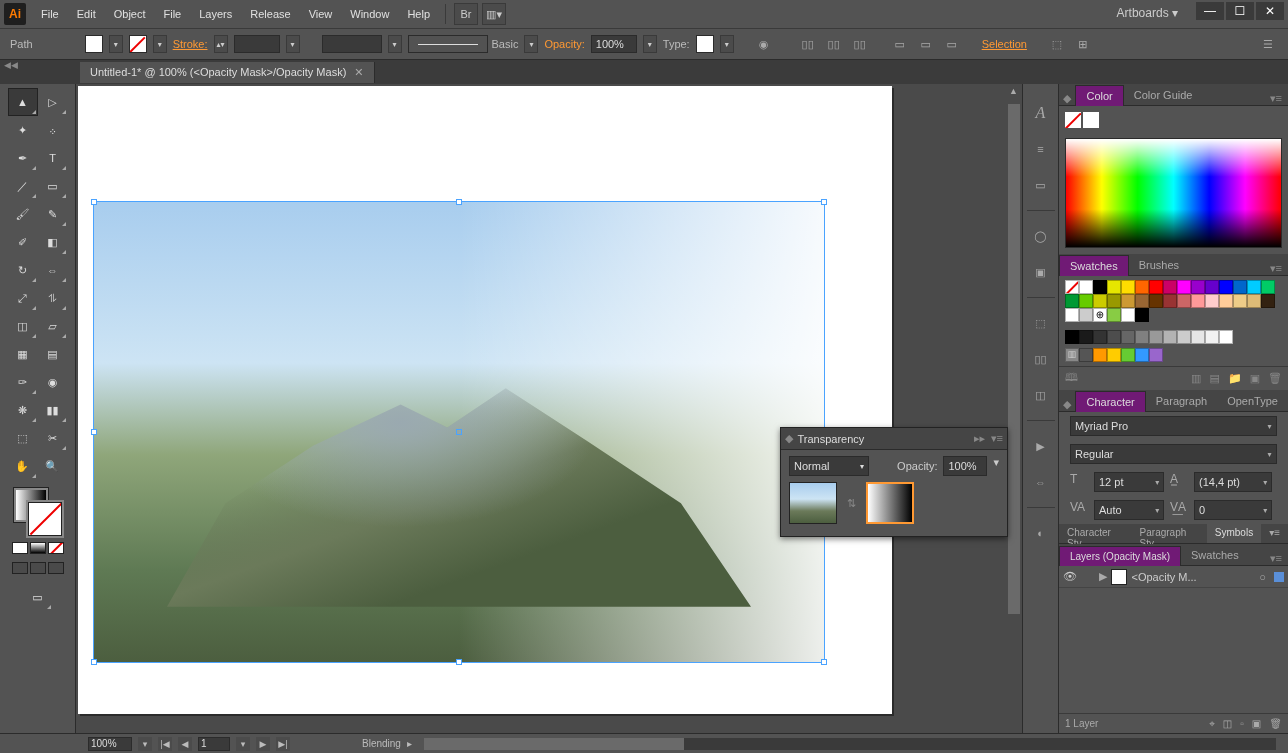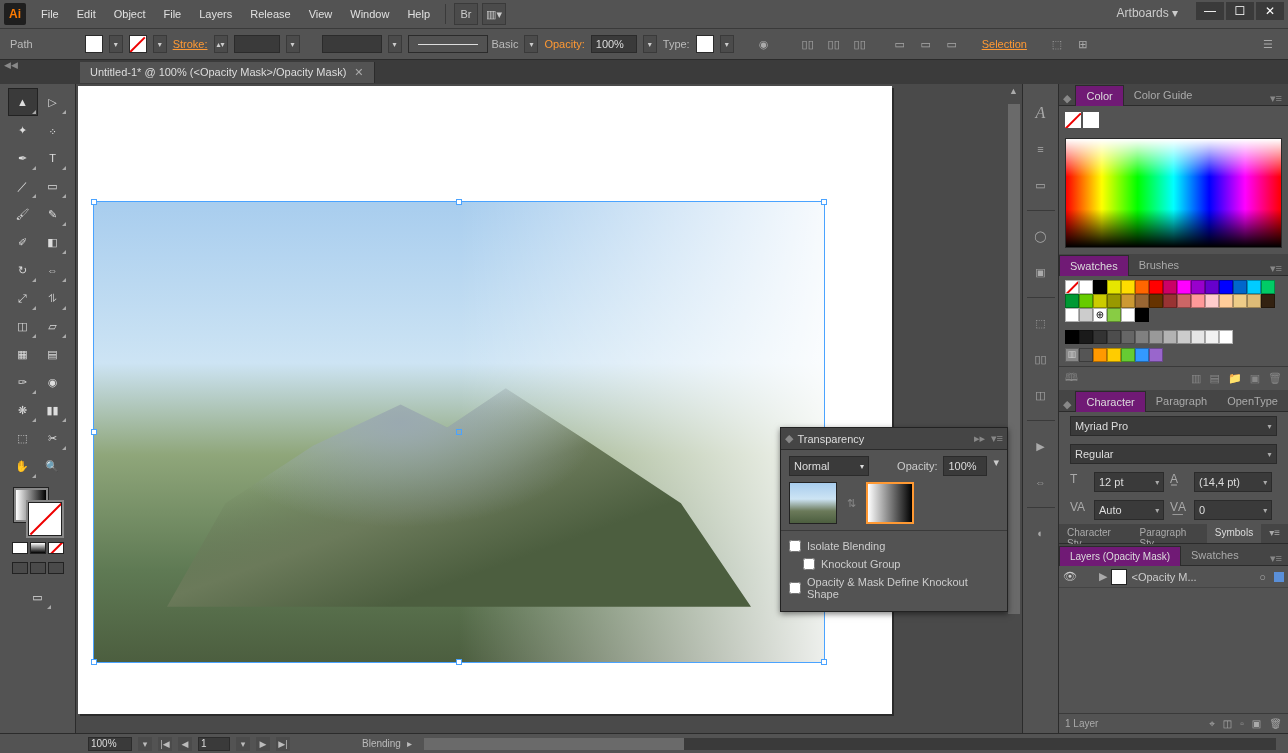--- a/index.html
+++ b/index.html
@@ -521,34 +521,20 @@
       <input style="width: 44px; background: rgb(58, 58, 58); border: 1px solid rgb(43, 43, 43); color: rgb(221, 221, 221); height: 20px; font-size: 11px; padding: 0px 4px;" value="100%">
       <span class="dd" style="height:20px;">▾</span>
     </div>
     <div class="tp-row" style="align-items:flex-start;">
       <div class="tp-thumbs">
         <div class="tp-thumb img"></div>
         <span class="tp-link">⇅</span>
         <div class="tp-thumb mask"></div>
       </div>
     </div>
-    <div style="border-top:1px solid #3a3a3a;margin:4px -8px 0;padding:6px 8px 2px;">
-      <label class="tp-cb">
-          <input type="checkbox" style="">
-          <span>Isolate Blending</span>
-        </label>
-      <label class="tp-cb" style="display:inline-flex;margin-left:14px;">
-          <input type="checkbox" style="">
-          <span>Knockout Group</span>
-        </label>
-      <label class="tp-cb">
-          <input type="checkbox" style="">
-          <span>Opacity &amp; Mask Define Knockout Shape</span>
-        </label>
-    </div>
   </div>
 </div>
 
 <div class="statusbar">
   <span style="width:76px;"></span>
   <input value="100%" style="">
   <span class="navbtn">▾</span>
   <span class="navbtn">|◀</span>
   <span class="navbtn">◀</span>
   <input style="width: 32px;" value="1">

